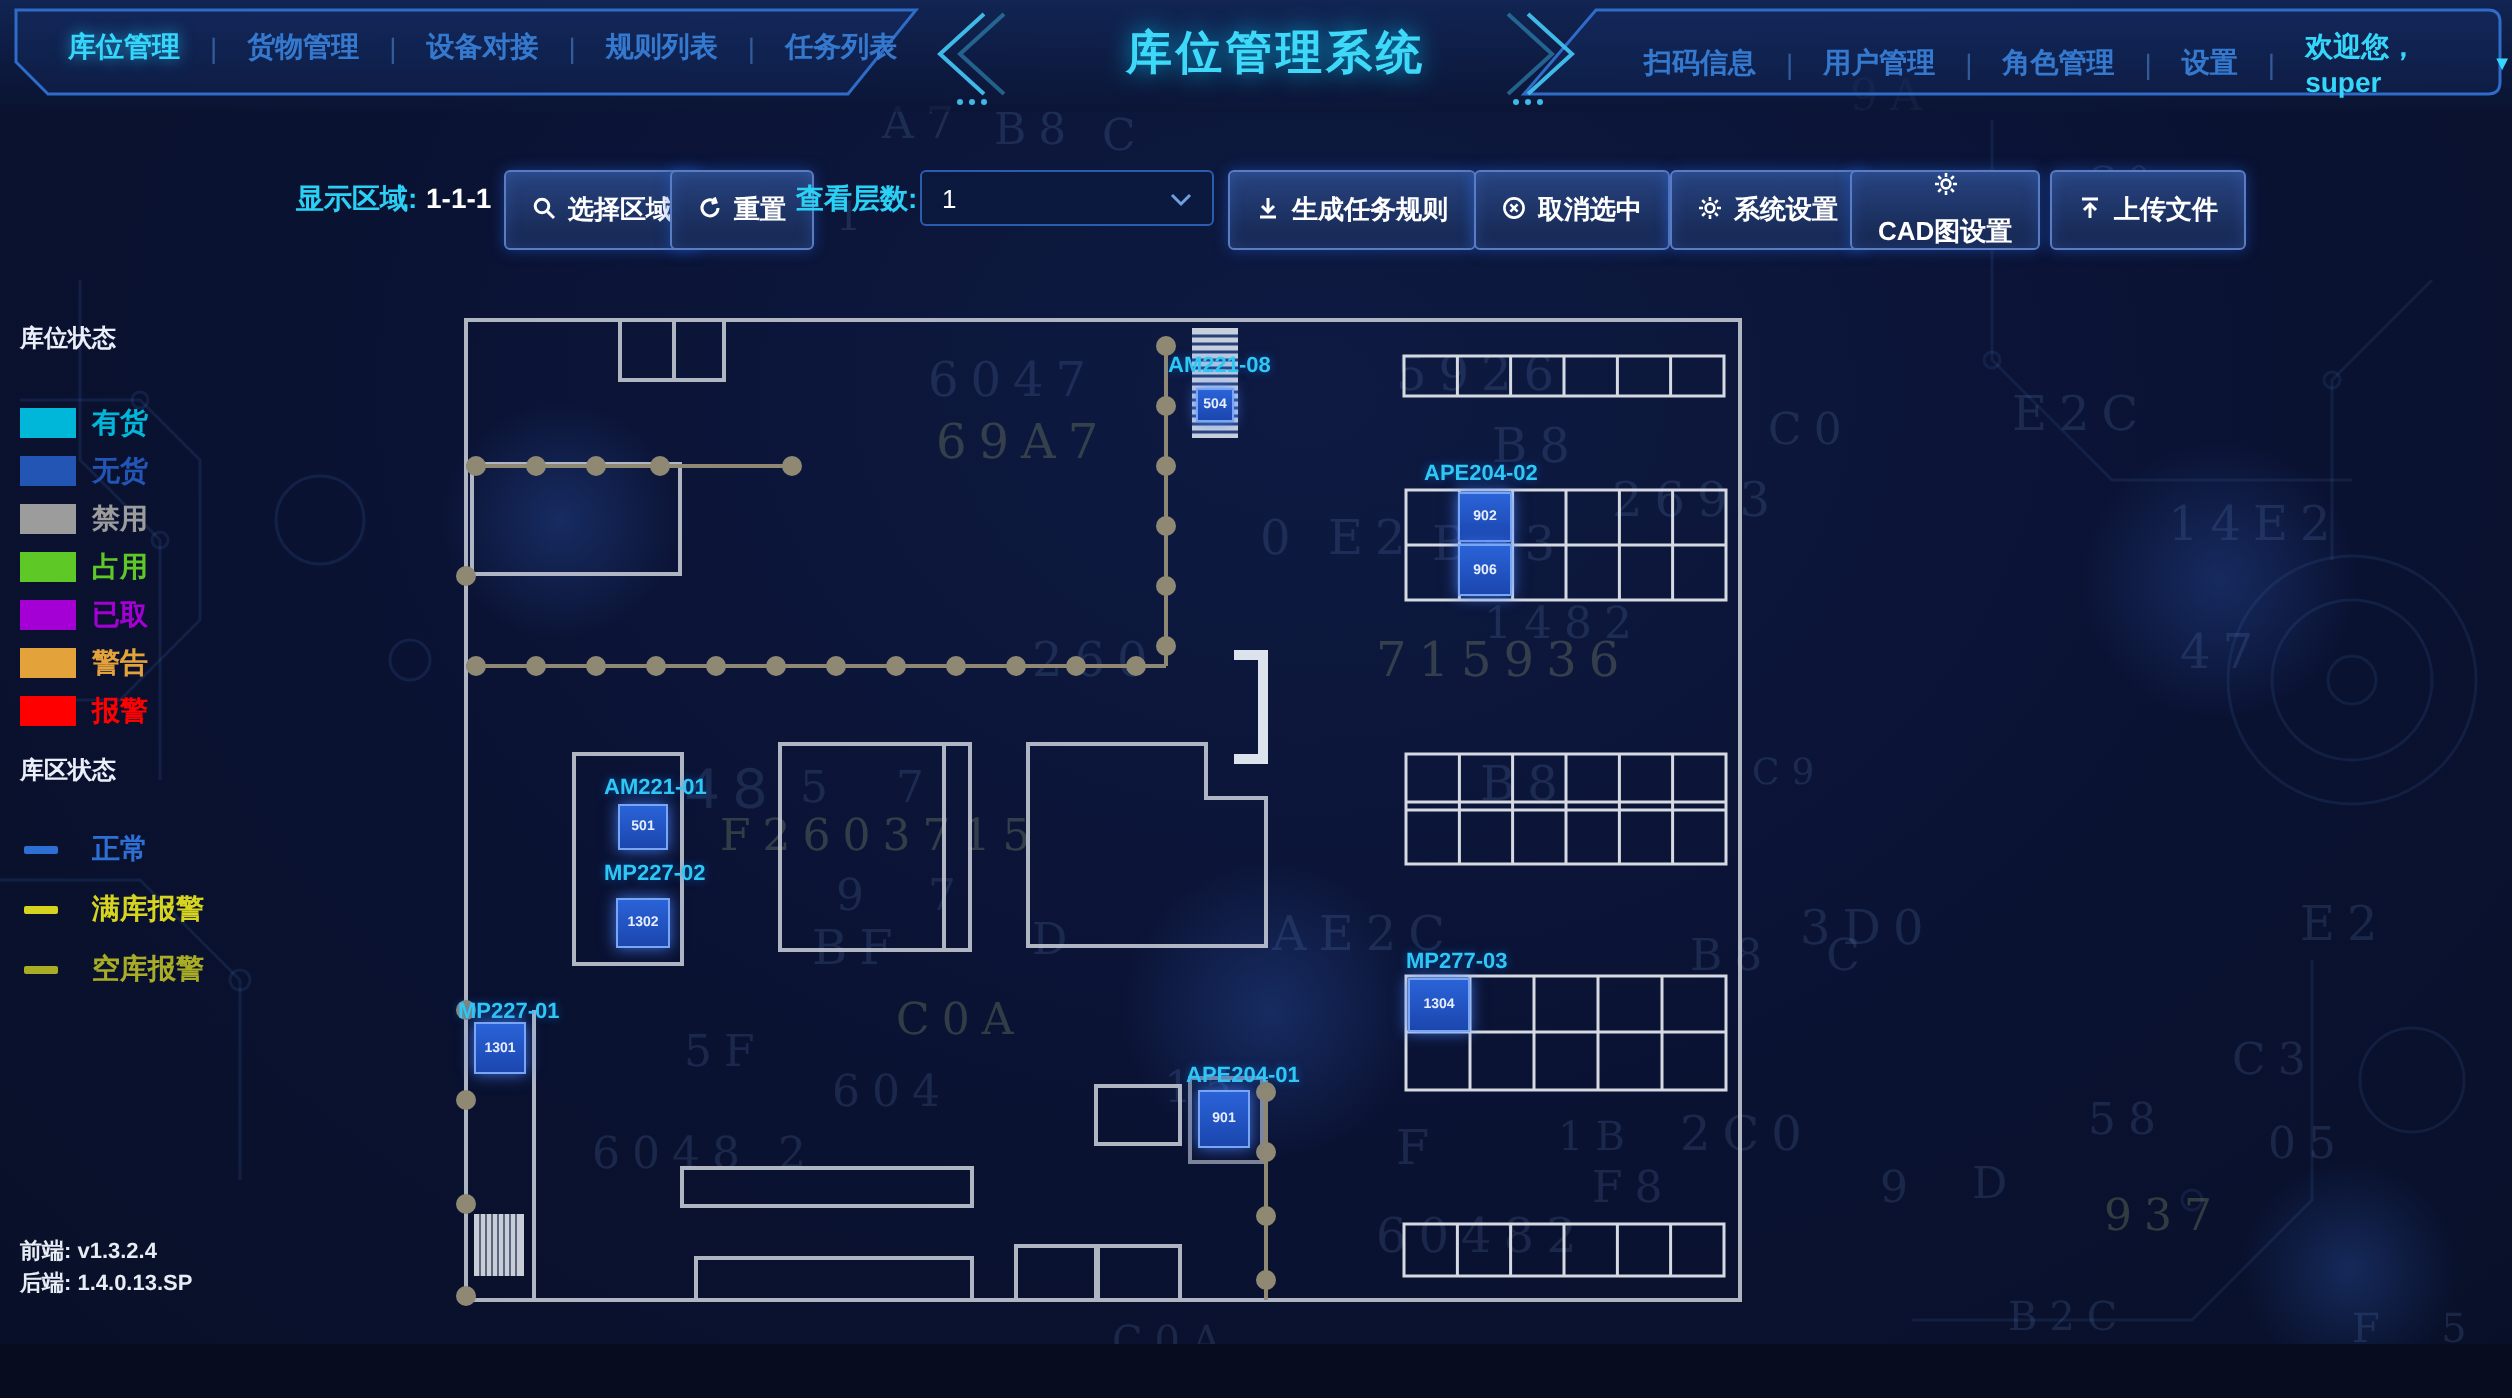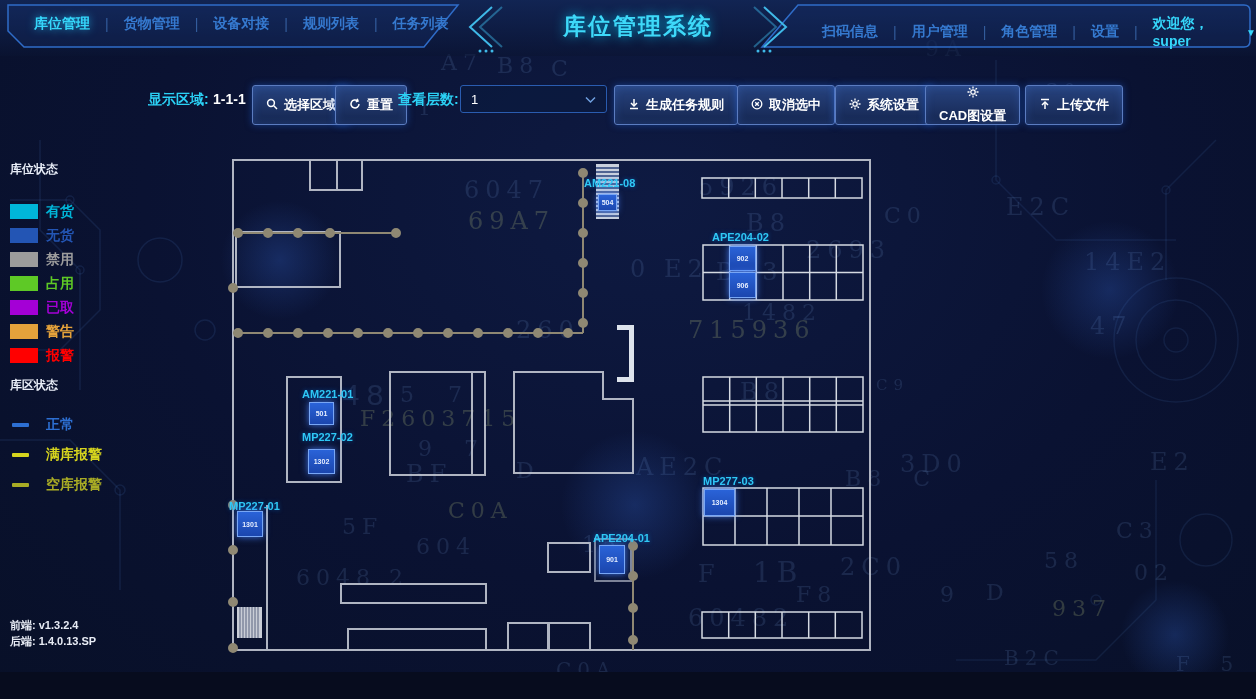--- a/index.html
+++ b/index.html
@@ -79,45 +79,45 @@
       <span class="glyph dim" style="left: 716px; top: 258px; font-size: 24px;">BF3</span>
       <span class="glyph dim" style="left: 1084px; top: 248px; font-size: 24px;">14E2</span>
       <span class="glyph dim" style="left: 742px; top: 300px; font-size: 22px;">1482</span>
       <span class="glyph dim" style="left: 516px; top: 316px; font-size: 24px;">260</span>
       <span class="glyph olv" style="left: 688px; top: 316px; font-size: 24px;">715936</span>
       <span class="glyph dim" style="left: 1090px; top: 312px; font-size: 24px;">47</span>
       <span class="glyph dim" style="left: 342px; top: 380px; font-size: 30px; font-family: Liberation Mono, monospace;">48</span>
       <span class="glyph dim" style="left: 400px; top: 382px; font-size: 22px;">5</span>
       <span class="glyph dim" style="left: 448px; top: 382px; font-size: 22px;">7</span>
       <span class="glyph dim" style="left: 740px; top: 378px; font-size: 24px;">B8</span>
-      <span class="glyph dim" style="left: 876px; top: 376px; font-size: 15px;">C9</span>
+      <span class="glyph dim" style="left: 876px; top: 376px; font-size: 18px;">C9</span>
       <span class="glyph olv" style="left: 360px; top: 406px; font-size: 22px;">F2603715</span>
       <span class="glyph dim" style="left: 418px; top: 436px; font-size: 22px;">9  7</span>
       <span class="glyph dim" style="left: 406px; top: 460px; font-size: 24px;">BF</span>
       <span class="glyph dim" style="left: 516px; top: 458px; font-size: 22px;">D</span>
       <span class="glyph dim" style="left: 636px; top: 453px; font-size: 24px;">AE2C</span>
       <span class="glyph dim" style="left: 900px; top: 450px; font-size: 24px;">3D0</span>
       <span class="glyph dim" style="left: 1150px; top: 448px; font-size: 24px;">E2</span>
       <span class="glyph dim" style="left: 845px; top: 466px; font-size: 22px;">B8  C</span>
       <span class="glyph olv" style="left: 448px; top: 498px; font-size: 22px;">C0A</span>
       <span class="glyph dim" style="left: 342px; top: 514px; font-size: 22px;">5F</span>
       <span class="glyph dim" style="left: 416px; top: 534px; font-size: 22px;">604</span>
       <span class="glyph dim" style="left: 582px; top: 532px; font-size: 22px;">15</span>
       <span class="glyph dim" style="left: 1044px; top: 548px; font-size: 22px;">58</span>
       <span class="glyph dim" style="left: 1116px; top: 518px; font-size: 22px;">C3</span>
       <span class="glyph dim" style="left: 698px; top: 560px; font-size: 24px;">F</span>
-      <span class="glyph dim" style="left: 753px; top: 556px; font-size: 28px;">1B</span>
+      <span class="glyph dim" style="left: 779px; top: 556px; font-size: 20px;">1B</span>
       <span class="glyph dim" style="left: 840px; top: 553px; font-size: 24px; text-align: right;">2C0</span>
       <span class="glyph dim" style="left: 296px; top: 565px; font-size: 22px;">6048 2</span>
       <span class="glyph dim" style="left: 796px; top: 582px; font-size: 22px;">F8</span>
       <span class="glyph dim" style="left: 940px; top: 582px; font-size: 22px;">9</span>
       <span class="glyph dim" style="left: 986px; top: 580px; font-size: 22px;">D</span>
       <span class="glyph dim" style="left: 688px; top: 604px; font-size: 24px;">60482</span>
       <span class="glyph olv" style="left: 1052px; top: 596px; font-size: 22px;">937</span>
-      <span class="glyph dim" style="left: 1134px; top: 560px; font-size: 22px;">02</span>
+      <span class="glyph dim" style="left: 1134px; top: 560px; font-size: 22px;">05</span>
       <span class="glyph dim" style="left: 556px; top: 658px; font-size: 20px;">C0A</span>
       <span class="glyph dim" style="left: 1004px; top: 646px; font-size: 20px;">B2C</span>
       <span class="glyph dim" style="left: 1176px; top: 652px; font-size: 20px;">F  5</span>
     </div>
 
   <svg class="circuit" width="230" height="560" viewBox="0 0 230 560" style="left:0;top:140px;">
     <g fill="none" stroke="rgba(90,150,230,0.12)" stroke-width="1.5">
       <path d="M10,60 h60 l30,30 v80 l-40,40 h-50"></path>
       <path d="M40,0 v90 l40,40 v120"></path>
       <path d="M0,300 h70 l50,50 v100"></path>

